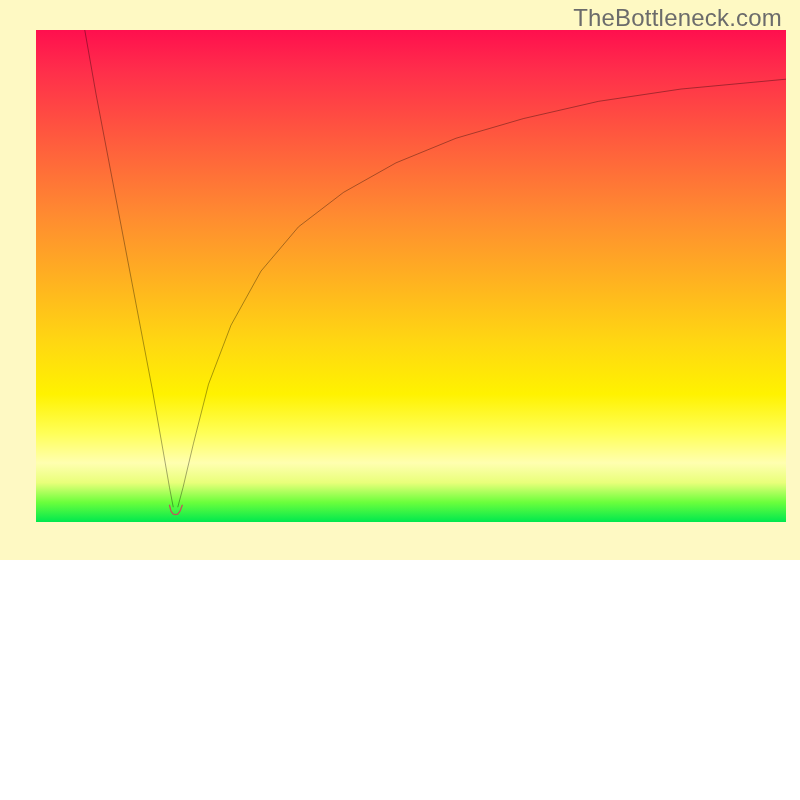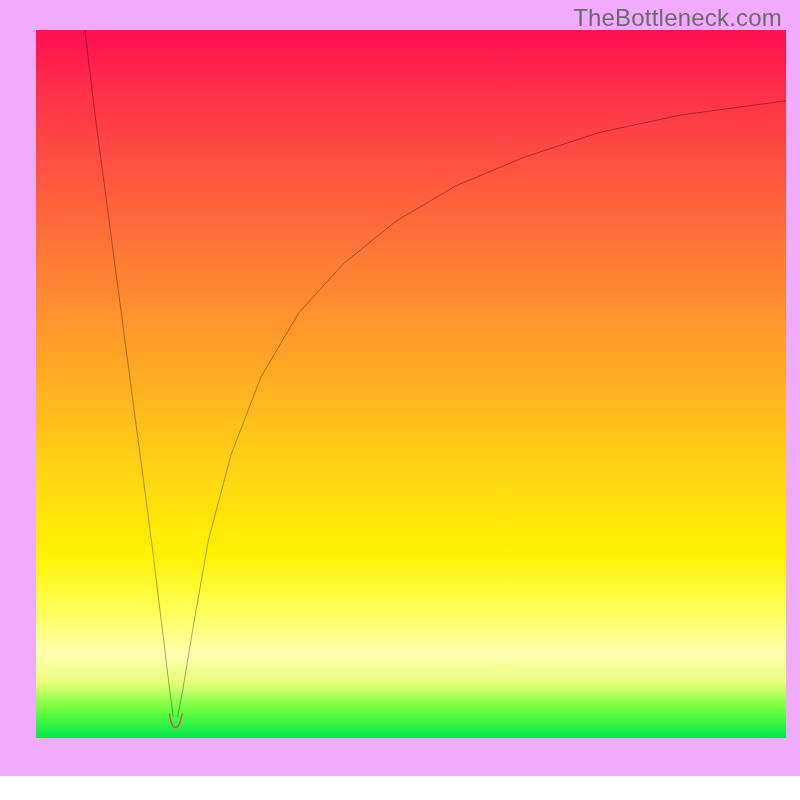--- a/index.html
+++ b/index.html
@@ -1,20 +1,20 @@
 <!DOCTYPE html>
 <html><head>
 <meta charset="utf-8">
 <style>
   * { margin: 0; padding: 0; box-sizing: border-box; }
   html, body { width: 800px; height: 800px; overflow: hidden; }
   .frame {
     width: 800px;
-    height: 776px;
-    background: #f0abfc;
+    height: 560px;
+    background: #fef9c3;
     position: relative;
   }
   
   .plot {
     position: absolute;
     left: 36px;
     top: 30px;
     right: 14px;
     bottom: 38px;
     

